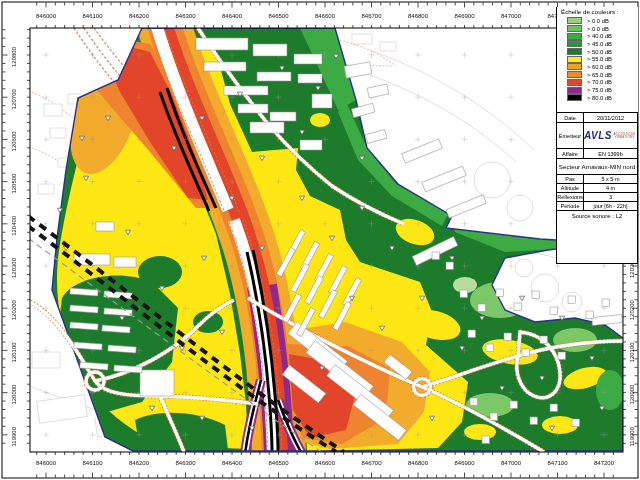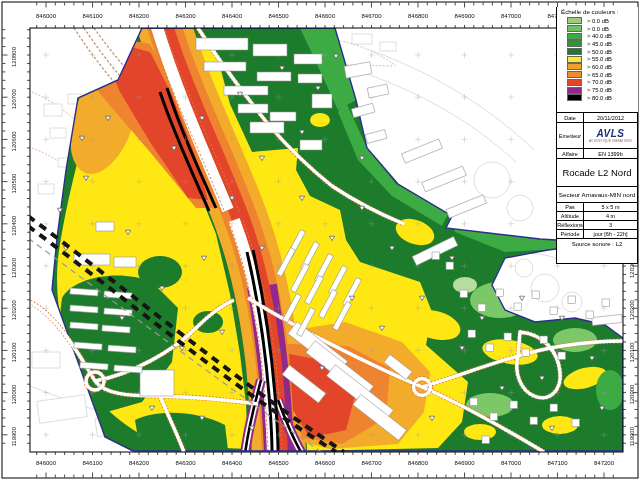--- a/index.html
+++ b/index.html
@@ -39,21 +39,21 @@
   .lrow{display:flex;align-items:center;height:7.7px;}
   .sw{width:13px;height:5px;border:.5px solid #666;margin-left:6px;flex:0 0 auto;}
   .ltxt{font-size:5.8px;color:#000;margin-left:5px;white-space:nowrap;}
   .info-panel{position:absolute;left:556px;top:112px;width:82px;height:152px;background:#fff;
               border:1px solid #000;box-sizing:border-box;font-size:5.5px;color:#000;}
   .iprow{display:flex;border-top:.8px solid #000;align-items:stretch;}
   .iprow:first-child{border-top:none;}
   .lab{width:26px;border-right:.8px solid #000;display:flex;align-items:center;justify-content:center;text-align:center;flex:0 0 auto;}
   .val{flex:1;display:flex;align-items:center;justify-content:center;text-align:center;}
   .h9{height:9px;} .h25{height:25px;} .h27{height:27px;} .h20{height:20px;} .h15{height:15px;} .h10{height:10px;}
-  .logo-cell{flex-direction:column;line-height:1;}
+  .logo-cell{flex-direction:row;line-height:1;}
   .logo{font-size:10px;font-weight:700;font-style:italic;color:#1d2f7c;letter-spacing:.5px;}
   .logo-cap{font-size:3px;color:#a34b42;letter-spacing:.2px;margin-top:1px;}
   .big-title{font-size:9.5px;}
   .city{font-size:8px;}
   .sector{font-size:6.2px;}
   .prow{display:flex;border-top:.8px solid #000;height:8px;}
   .prow .plabel{width:26px;border-right:.8px solid #000;display:flex;align-items:center;justify-content:center;}
   .prow .pvalue{flex:1;display:flex;align-items:center;justify-content:center;}
   .source{font-size:6px;}
 </style>
@@ -914,23 +914,20 @@
     <span class="lab">Emetteur</span>
     <span class="val logo-cell">
       <span class="logo">AVLS</span>
       <span class="logo-cap">ACOUSTIQUE VIBRATIONS</span>
     </span>
   </div>
   <div class="iprow h9">
     <span class="lab">Affaire</span>
     <span class="val">EN 1399b</span>
   </div>
-  <div class="iprow h27">
-    <span class="val big-title">Rocade L2 Nord</span>
-  </div>
   <div class="iprow h15">
     <span class="val sector">Secteur Arnavaux-MIN nord</span>
   </div>
   <div id="param-rows">
         <div class="prow">
           <span class="plabel">Pas</span>
           <span class="pvalue">5 x 5 m</span>
         </div>
         <div class="prow">
           <span class="plabel">Altitude</span>

